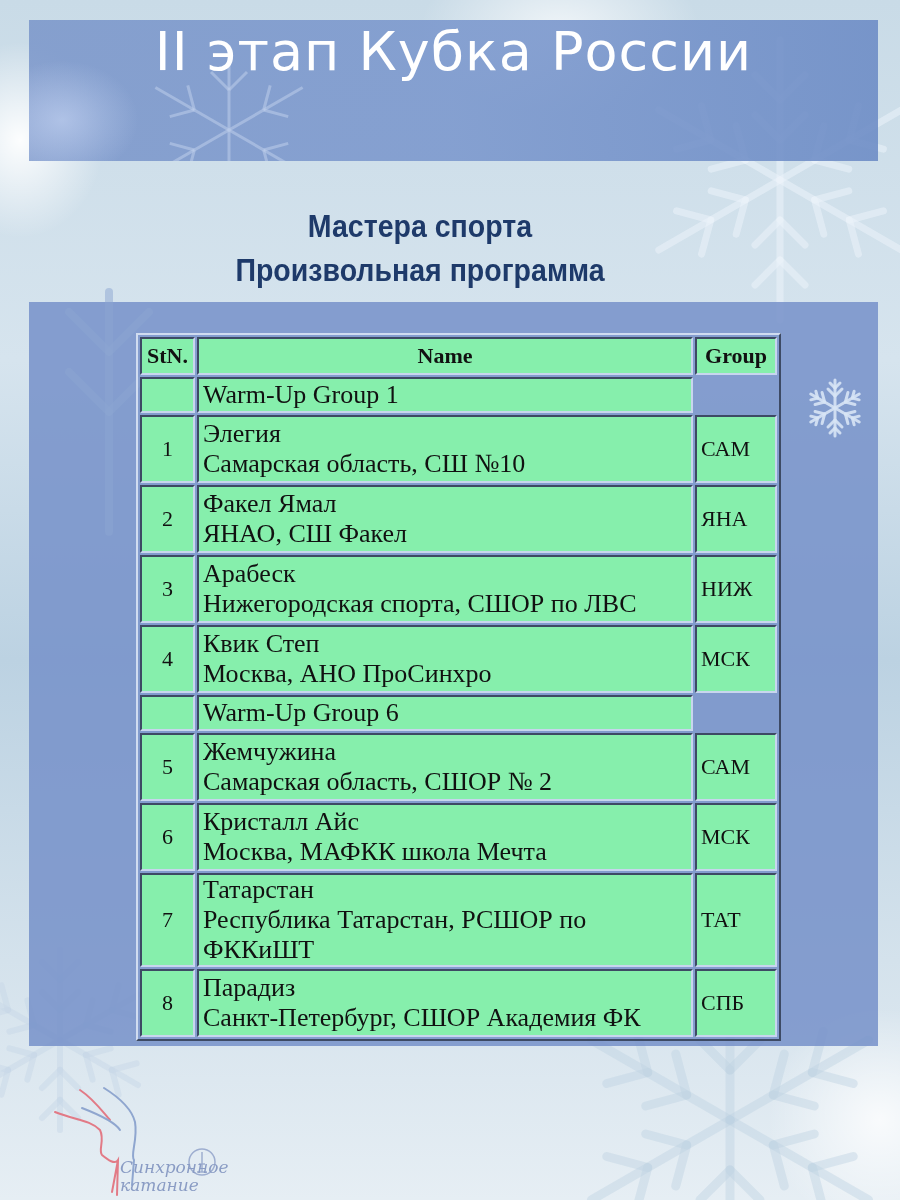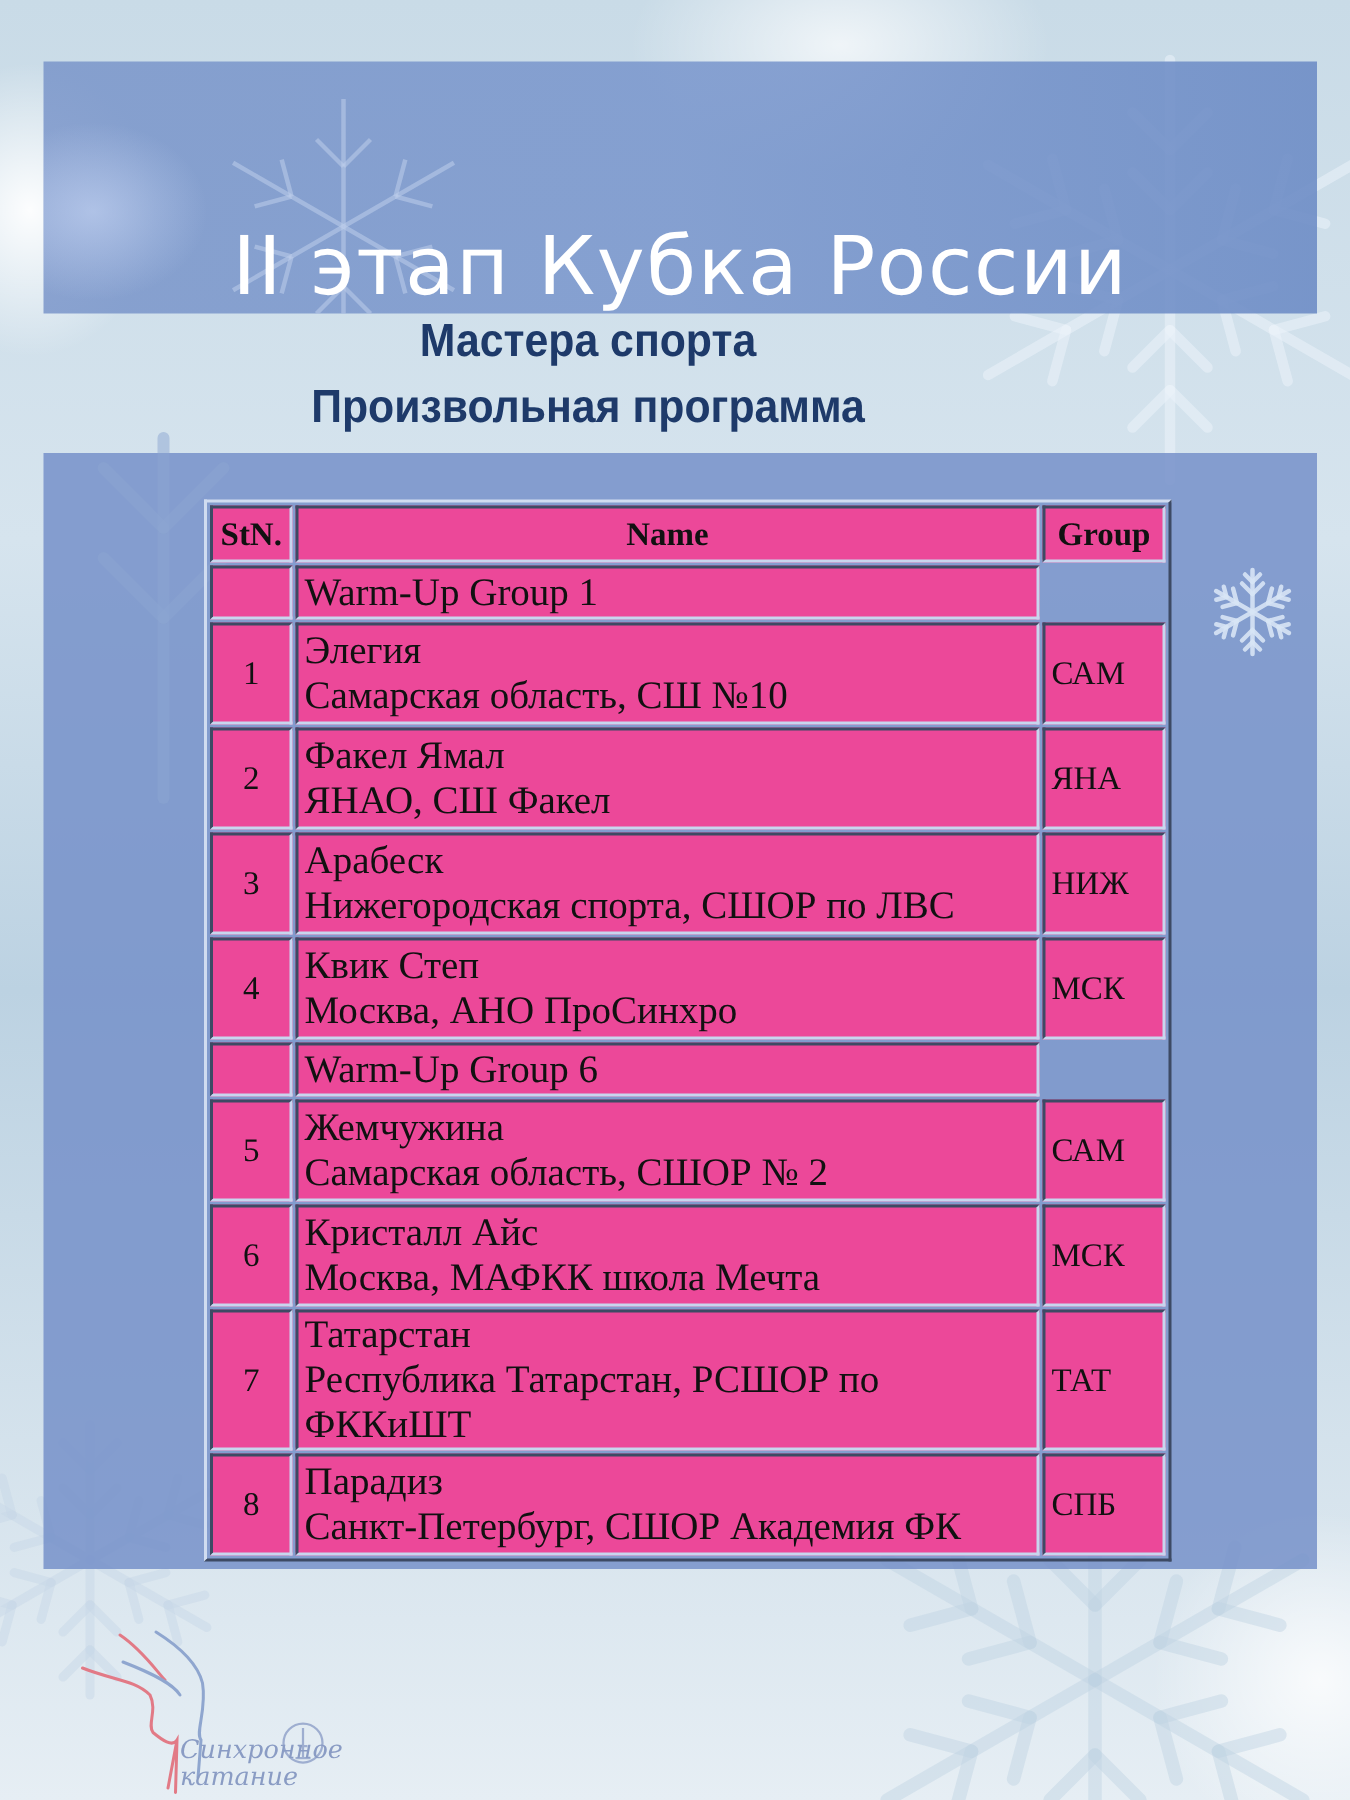--- a/index.html
+++ b/index.html
@@ -8,56 +8,57 @@
       background:
         radial-gradient(ellipse 120px 140px at 20px 140px, rgba(255,255,255,0.95), rgba(255,255,255,0) 70%),
         radial-gradient(ellipse 200px 120px at 560px 30px, rgba(255,255,255,0.7), rgba(255,255,255,0) 70%),
         radial-gradient(ellipse 160px 160px at 880px 1120px, rgba(255,255,255,0.8), rgba(255,255,255,0) 70%),
         linear-gradient(180deg, #c9dbe7 0%, #d6e4ee 30%, #bcd2e2 55%, #d4e2ec 80%, #e6eef4 100%);
       font-family: "Liberation Sans", sans-serif;
     }
     .flake { position: absolute; pointer-events: none; }
 
     .title-band {
-      position: absolute; left: 29px; top: 41px; width: 849px; height: 168px;
+      position: absolute; left: 29px; top: 20px; width: 849px; height: 141px;
       background: linear-gradient(90deg, rgba(118,146,200,0.82) 0%, rgba(120,149,204,0.85) 50%, rgba(110,141,198,0.9) 100%);
-      display: flex; align-items: flex-end; justify-content: center;
+      display: flex; align-items: flex-start; justify-content: center;
       overflow: hidden;
     }
     .title-band .glow {
       position: absolute; left: 0; top: 40px; width: 110px; height: 120px;
       background: radial-gradient(ellipse at 30% 50%, rgba(200,215,245,0.6), rgba(200,215,245,0) 70%);
     }
     .title-text {
       position: relative; color: #ffffff; font-size: 54px; font-weight: 400;
       font-family: "DejaVu Sans", sans-serif; letter-spacing: 1px;
     }
 
     .subtitle {
       position: absolute; left: 0; top: 205px; width: 784px; text-align: center;
       color: #1e3a6a; font-weight: 700; font-size: 31px; line-height: 44px;
       font-family: "Liberation Sans", sans-serif;
+      padding-left: 28px;
     }
     .subtitle div { transform: scaleX(0.92); }
 
     .panel {
       position: absolute; left: 29px; top: 302px; width: 849px; height: 744px;
       background: rgba(117,145,201,0.85);
     }
 
     table.start-list {
       position: absolute; left: 136px; top: 333px;
       border-collapse: separate; border-spacing: 2px;
       border: 2px solid; border-color: #d0dcf0 #3d4a64 #3d4a64 #d0dcf0;
       font-family: "Liberation Serif", serif; color: #111111;
       background: transparent;
     }
     table.start-list td, table.start-list th {
       border: 2px solid; border-color: #3d4a64 #c8d6ee #c8d6ee #3d4a64;
-      background: #ec4899; padding: 0 4px;
+      background: #86efac; padding: 0 4px;
     }
     th { font-weight: 700; font-size: 22px; height: 34px; text-align: center; }
     td.stn { width: 43px; text-align: center; font-size: 22px; }
     td.name { width: 484px; text-align: left; font-size: 26px; line-height: 30px; }
     td.nat { width: 70px; font-size: 22px; }
     tr.group td { height: 32px; }
     tr.group td.blank { border-color: transparent; background: transparent; }
     tr.entry td { height: 64px; }
 
     .logo { position: absolute; left: 20px; top: 1060px; width: 220px; height: 140px; }

